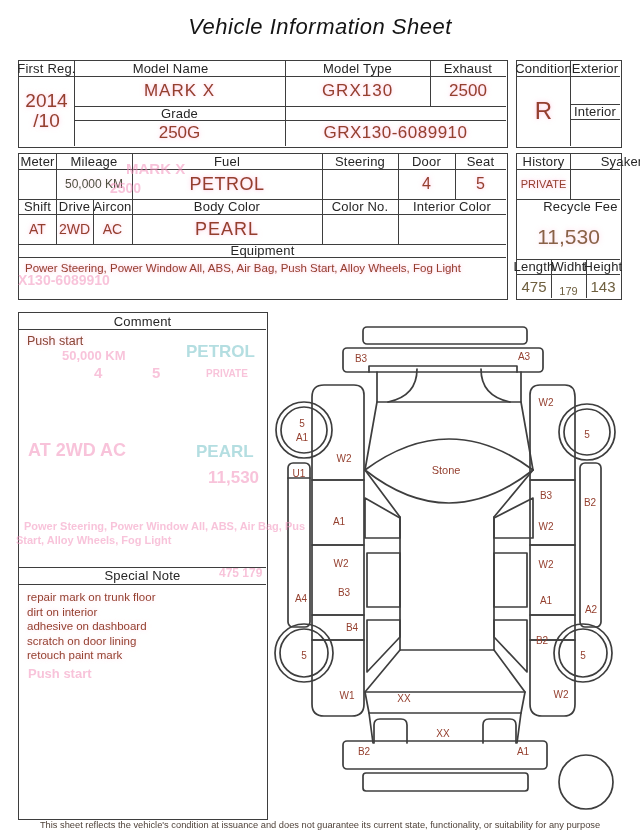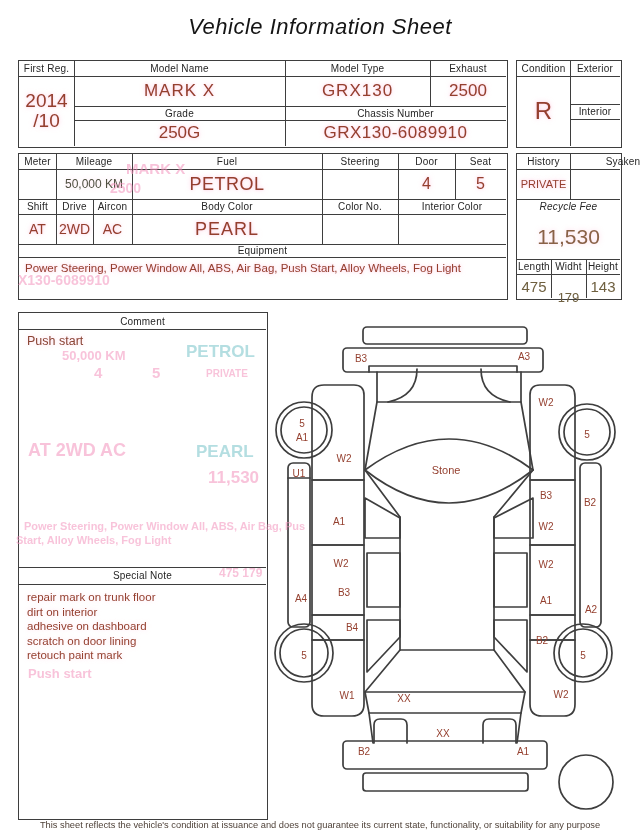--- a/index.html
+++ b/index.html
@@ -5,21 +5,21 @@
   html,body{margin:0;padding:0;background:#ffffff;}
   #sheet{position:relative;width:640px;height:835px;background:#fff;overflow:hidden;
          font-family:"Liberation Sans","DejaVu Sans",sans-serif;}
   .abs{position:absolute;}
   .box{position:absolute;border:1.5px solid #3e3e3e;box-sizing:border-box;}
   .vline,.hline{position:absolute;background:#3e3e3e;}
   .vline{width:1px;}
   .hline{height:1px;}
   .cell{position:absolute;display:flex;align-items:center;justify-content:center;
         box-sizing:border-box;white-space:nowrap;}
-  .hdr{font-size:10px;color:#262626;letter-spacing:.2px;}
+  .hdr{font-size:13px;color:#262626;letter-spacing:.2px;}
   .val{color:#943f2e;text-shadow:0 0 5px rgba(255,172,208,.55),0 0 2px rgba(255,172,208,.4);}
   .olive{color:#4f4f40;text-shadow:0 0 5px rgba(255,172,208,.35);}
   .dims{color:#6f6040;}
   .left-align{justify-content:flex-start;}
   #title{position:absolute;left:0;top:14px;width:640px;text-align:center;
          font-size:22px;color:#141414;letter-spacing:.5px;font-style:italic;}
   #ghosts{position:absolute;left:0;top:0;width:640px;height:835px;pointer-events:none;}
   .ghost{position:absolute;white-space:nowrap;font-weight:700;}
   #footer{position:absolute;left:0;top:820px;width:640px;text-align:center;
           font-size:9.3px;color:#50433a;}
@@ -39,33 +39,32 @@
     <div class="vline" style="left:55px;top:0;height:85px;"></div>
     <div class="vline" style="left:266px;top:0;height:85px;"></div>
     <div class="vline" style="left:411px;top:0;height:45px;"></div>
 
     <div class="cell hdr" style="left:0;top:0;width:55px;height:15px;">First Reg.</div>
     <div class="cell val" style="left:0;top:15px;width:55px;height:70px;font-size:19px;flex-direction:column;line-height:20px;">
       <span>2014</span>
       <span>/10</span>
     </div>
 
-    <div class="cell hdr" style="left:55px;top:0;width:211px;height:15px;">Model Name</div>
+    <div class="cell hdr" style="left:46px;top:0;width:211px;height:15px;">Model Name</div>
     <div class="cell val" style="left:55px;top:15px;width:211px;height:30px;font-size:17px;letter-spacing:1px;">MARK X</div>
 
     <div class="cell hdr" style="left:266px;top:0;width:145px;height:15px;">Model Type</div>
     <div class="cell val" style="left:266px;top:15px;width:145px;height:30px;font-size:17px;letter-spacing:1px;">GRX130</div>
 
     <div class="cell hdr" style="left:411px;top:0;width:76px;height:15px;">Exhaust</div>
     <div class="cell val" style="left:411px;top:15px;width:76px;height:30px;font-size:17px;">2500</div>
 
     <div class="cell hdr" style="left:55px;top:45px;width:211px;height:14px;">Grade</div>
     <div class="cell val" style="left:55px;top:59px;width:211px;height:26px;font-size:17px;">250G</div>
 
-    <div class="cell hdr" style="left:266px;top:45px;width:221px;height:14px;">Chassis Number</div>
     <div class="cell val" style="left:266px;top:59px;width:221px;height:26px;font-size:17px;letter-spacing:.5px;">GRX130-6089910</div>
   </div>
 
   <div class="box" style="left:516px;top:60px;width:106px;height:88px;">
     <div class="vline" style="left:53px;top:0;height:85px;"></div>
     <div class="hline" style="left:0;top:15px;width:103px;"></div>
     <div class="hline" style="left:53px;top:43px;width:50px;"></div>
     <div class="hline" style="left:53px;top:58px;width:50px;"></div>
 
     <div class="cell hdr" style="left:0;top:0;width:53px;height:15px;">Condition</div>
@@ -127,28 +126,28 @@
     <div class="hline" style="left:0;top:120px;width:103px;"></div>
     <div class="vline" style="left:53px;top:0;height:45px;"></div>
     <div class="vline" style="left:34px;top:105px;height:39px;"></div>
     <div class="vline" style="left:69px;top:105px;height:39px;"></div>
 
     <div class="cell hdr" style="left:0;top:0;width:53px;height:15px;">History</div>
     <div class="cell val" style="left:0;top:15px;width:53px;height:30px;font-size:11px;">PRIVATE</div>
     <div class="cell hdr" style="left:53px;top:0;width:50px;height:15px;margin-left:28px;">Syaken</div>
     <div class="cell" style="left:53px;top:15px;width:50px;height:30px;"></div>
 
-    <div class="cell hdr" style="left:0;top:45px;width:103px;height:15px;font-style:italic;">Recycle Fee</div>
+    <div class="cell hdr" style="left:12px;top:45px;width:103px;height:15px;">Recycle Fee</div>
     <div class="cell" style="left:0;top:60px;width:103px;height:45px;font-size:21px;color:#8a6248;text-shadow:0 0 5px rgba(255,172,208,.5);">11,530</div>
 
     <div class="cell hdr" style="left:0;top:105px;width:34px;height:15px;">Length</div>
     <div class="cell hdr" style="left:34px;top:105px;width:35px;height:15px;">Widht</div>
     <div class="cell hdr" style="left:69px;top:105px;width:34px;height:15px;">Height</div>
     <div class="cell dims" style="left:0;top:120px;width:34px;height:24px;font-size:15px;">475</div>
-    <div class="cell dims" style="left:34px;top:123px;width:35px;height:41px;font-size:13px;">179</div>
+    <div class="cell dims" style="left:34px;top:116px;width:35px;height:41px;font-size:11px;">179</div>
     <div class="cell dims" style="left:69px;top:120px;width:34px;height:24px;font-size:15px;">143</div>
   </div>
 
   <div class="box" style="left:18px;top:312px;width:250px;height:508px;">
     <div class="hline" style="left:0;top:16px;width:247px;"></div>
     <div class="cell hdr" style="left:0;top:0;width:247px;height:16px;">Comment</div>
     <div class="abs" style="left:8px;top:21px;font-size:12.5px;color:#8a4434;text-shadow:0 0 5px rgba(255,172,208,.5);">Push start</div>
 
     <div class="hline" style="left:0;top:254px;width:247px;"></div>
     <div class="hline" style="left:0;top:271px;width:247px;"></div>

